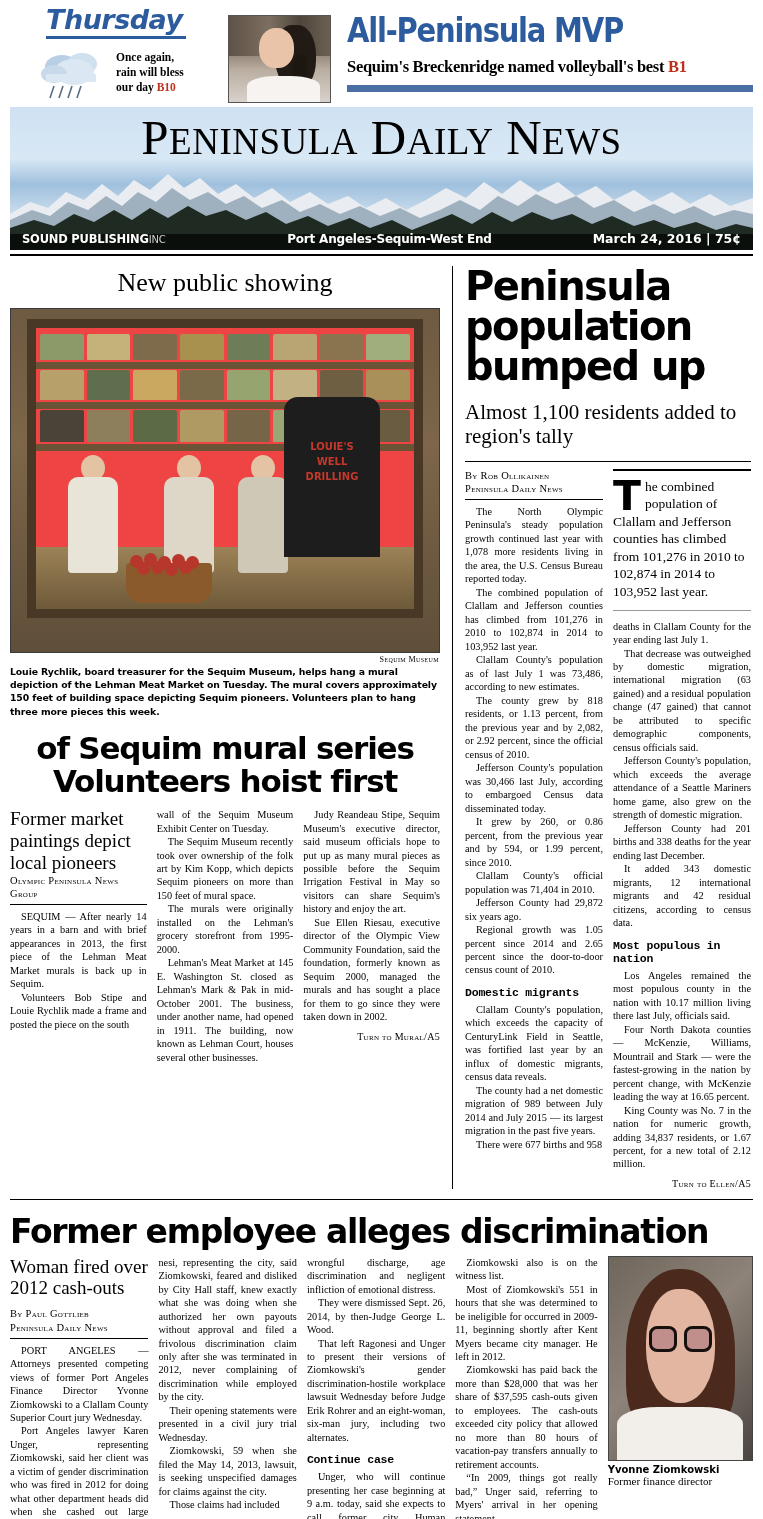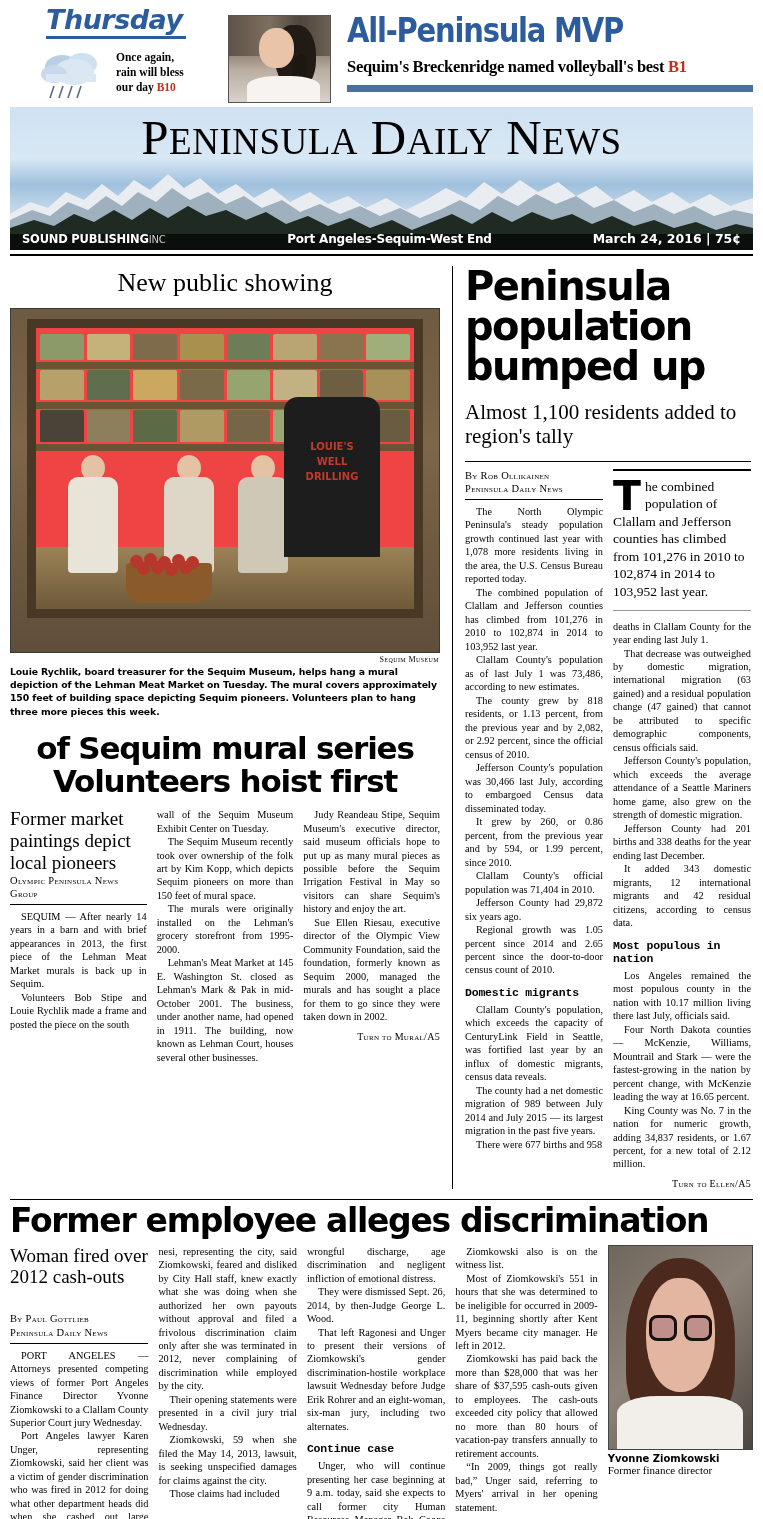--- a/index.html
+++ b/index.html
@@ -186,28 +186,28 @@
   .pullquote .dropcap {
     float:left; font-family:"DejaVu Sans", sans-serif; font-weight:bold;
     font-size:41px; line-height:0.80; padding:2px 4px 0 0;
   }
 
   
   .sec-rule { margin-top:10px; }
   .sec-rule .thin { height:1px; background:#000; }
   .disc-hd {
     font-family:"DejaVu Sans", sans-serif; font-weight:bold;
-    font-size:33px; letter-spacing:-1.3px; margin-top:4px; line-height:1.05;
+    font-size:33px; letter-spacing:-1.3px; margin-top:15px; line-height:1.05;
   }
   .disc-grid { display:flex; gap:10px; margin-top:6px; }
   .dcol { width:141px; }
   .dcol.wide { width:145px; }
   .photo-col { width:148px; }
   .disc-deck {
-    font-family:"Liberation Serif", serif; font-size:19px; line-height:1.15; margin-bottom:24px;
+    font-family:"Liberation Serif", serif; font-size:19px; line-height:1.15; margin-bottom:8px;
   }
   .zphoto {
     width:100%; height:205px; border:1px solid #444; overflow:hidden; position:relative;
     background:#7d7268;
   }
   .zp-bg { position:absolute; inset:0; background:linear-gradient(135deg,#6f665c 0%, #8e8378 45%, #4b4540 100%); }
   .zp-hair { position:absolute; left:12%; top:6%; width:76%; height:84%; background:#4b2a1d; border-radius:48% 48% 32% 32%; }
   .zp-face { position:absolute; left:26%; top:16%; width:48%; height:56%; background:#e2b6a0; border-radius:46% 46% 48% 48%; }
   .zp-glass { position:absolute; left:28%; top:34%; width:44%; height:13%; }
   .zp-glass .l, .zp-glass .r { position:absolute; top:0; width:44%; height:100%; border:3px solid #16110e; border-radius:30%; background:#c08e8b; }

